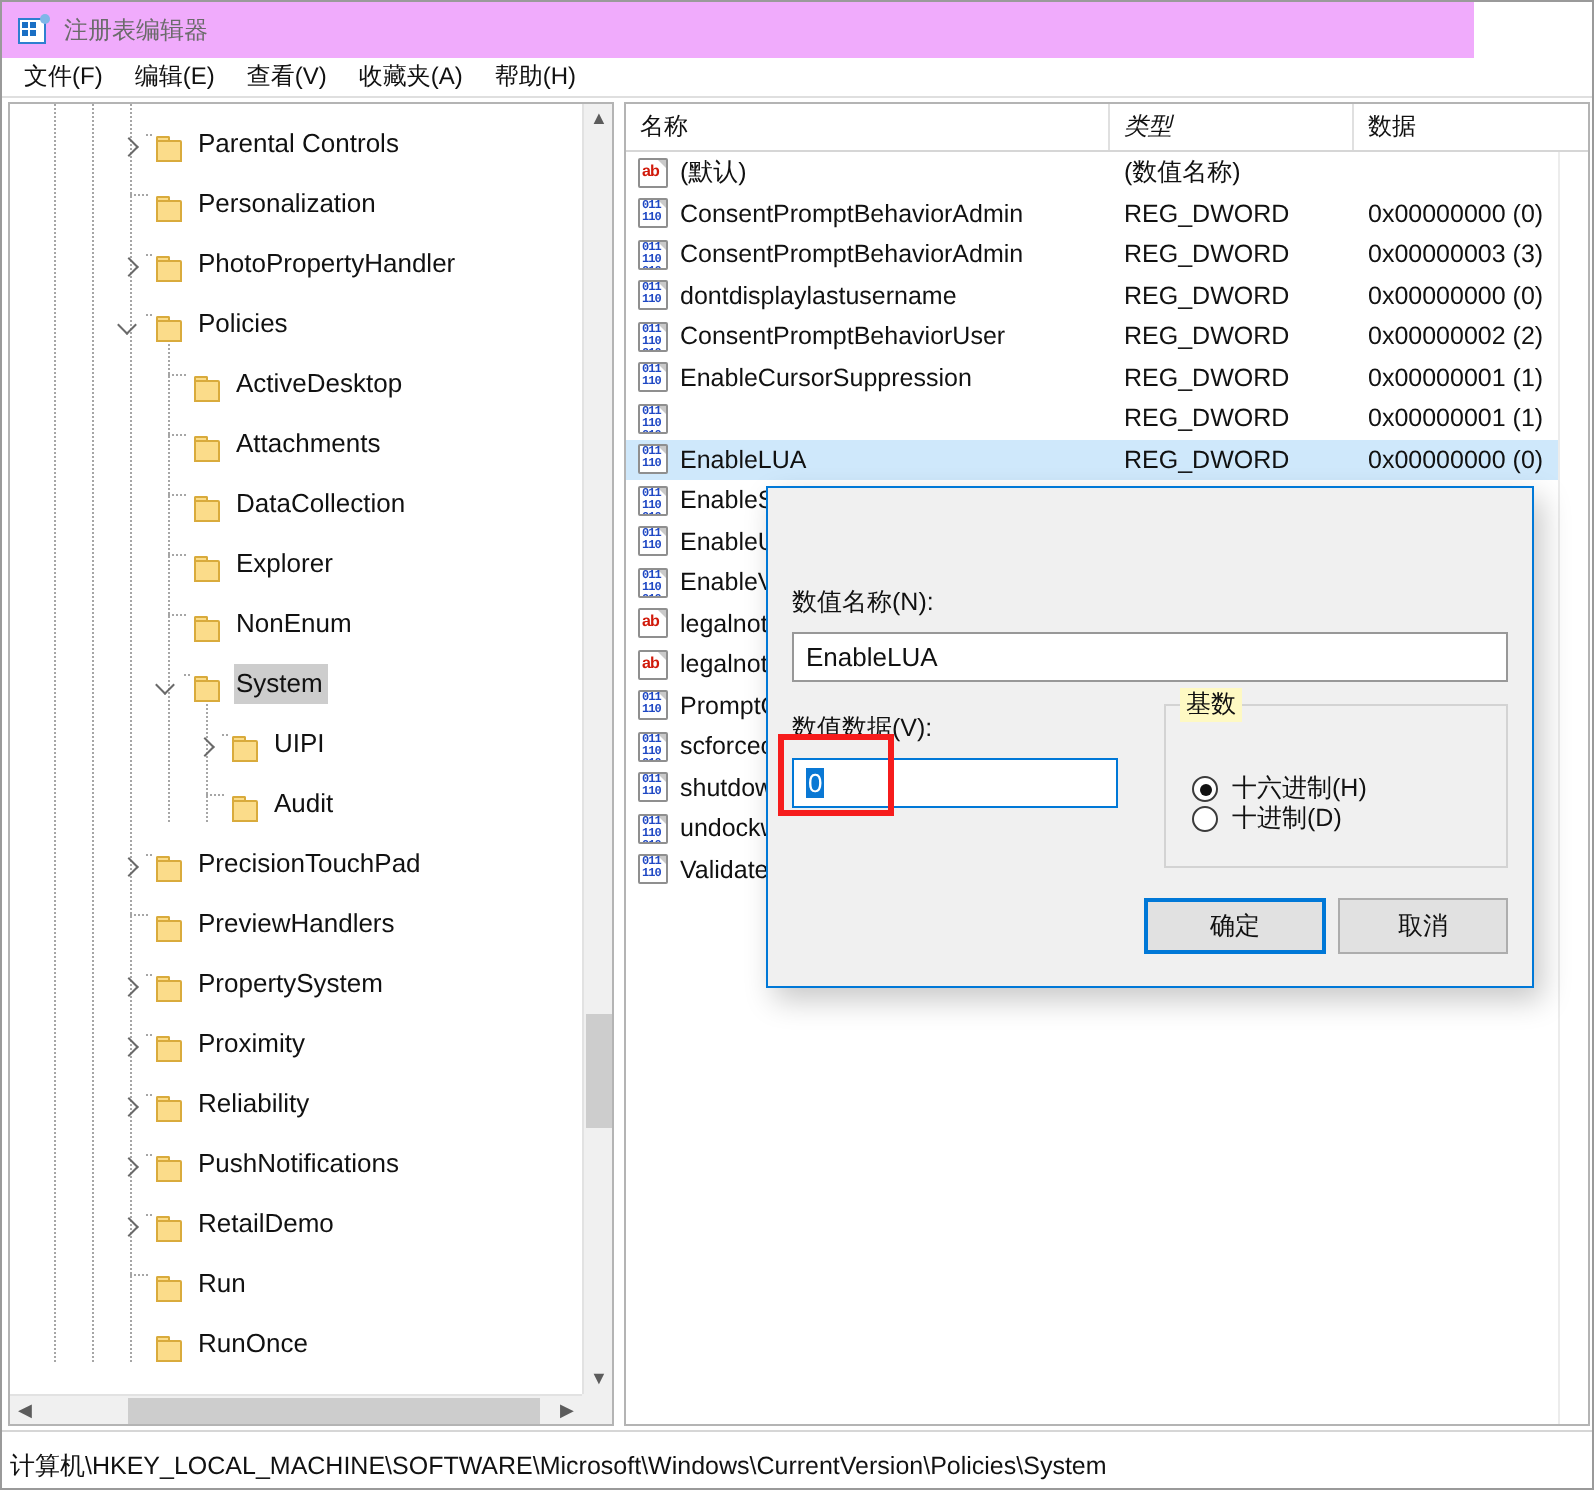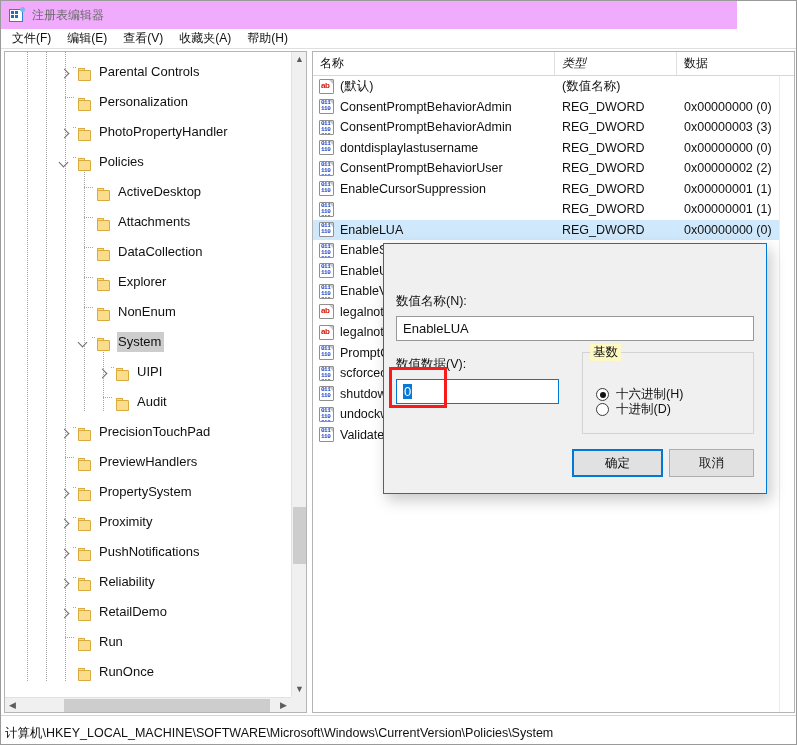--- a/index.html
+++ b/index.html
@@ -710,37 +710,37 @@
             <div class="vline" style="left: 60px;"></div>
             <div class="hline" style="left: 68px; width: 4px;"></div>
           </div>
           <div style="width: 52px; flex: 0 0 auto;"></div>
           <div class="tw has"></div>
           <div style="width: 4px; flex: 0 0 auto;"></div>
           <div class="folder">
             <span class="ftab"></span>
             <span class="fbody"></span>
           </div>
+          <div class="tree-label">Reliability</div>
+        </div>
+        <div class="tree-row">
+          <div class="guides">
+            <div class="vline" style="left: 22px;"></div>
+            <div class="vline" style="left: 41px;"></div>
+            <div class="vline" style="left: 60px;"></div>
+            <div class="hline" style="left: 68px; width: 4px;"></div>
+          </div>
+          <div style="width: 52px; flex: 0 0 auto;"></div>
+          <div class="tw has"></div>
+          <div style="width: 4px; flex: 0 0 auto;"></div>
+          <div class="folder">
+            <span class="ftab"></span>
+            <span class="fbody"></span>
+          </div>
           <div class="tree-label">PushNotifications</div>
-        </div>
-        <div class="tree-row">
-          <div class="guides">
-            <div class="vline" style="left: 22px;"></div>
-            <div class="vline" style="left: 41px;"></div>
-            <div class="vline" style="left: 60px;"></div>
-            <div class="hline" style="left: 68px; width: 4px;"></div>
-          </div>
-          <div style="width: 52px; flex: 0 0 auto;"></div>
-          <div class="tw has"></div>
-          <div style="width: 4px; flex: 0 0 auto;"></div>
-          <div class="folder">
-            <span class="ftab"></span>
-            <span class="fbody"></span>
-          </div>
-          <div class="tree-label">Reliability</div>
         </div>
         <div class="tree-row">
           <div class="guides">
             <div class="vline" style="left: 22px;"></div>
             <div class="vline" style="left: 41px;"></div>
             <div class="vline" style="left: 60px;"></div>
             <div class="hline" style="left: 68px; width: 4px;"></div>
           </div>
           <div style="width: 52px; flex: 0 0 auto;"></div>
           <div class="tw has"></div>

